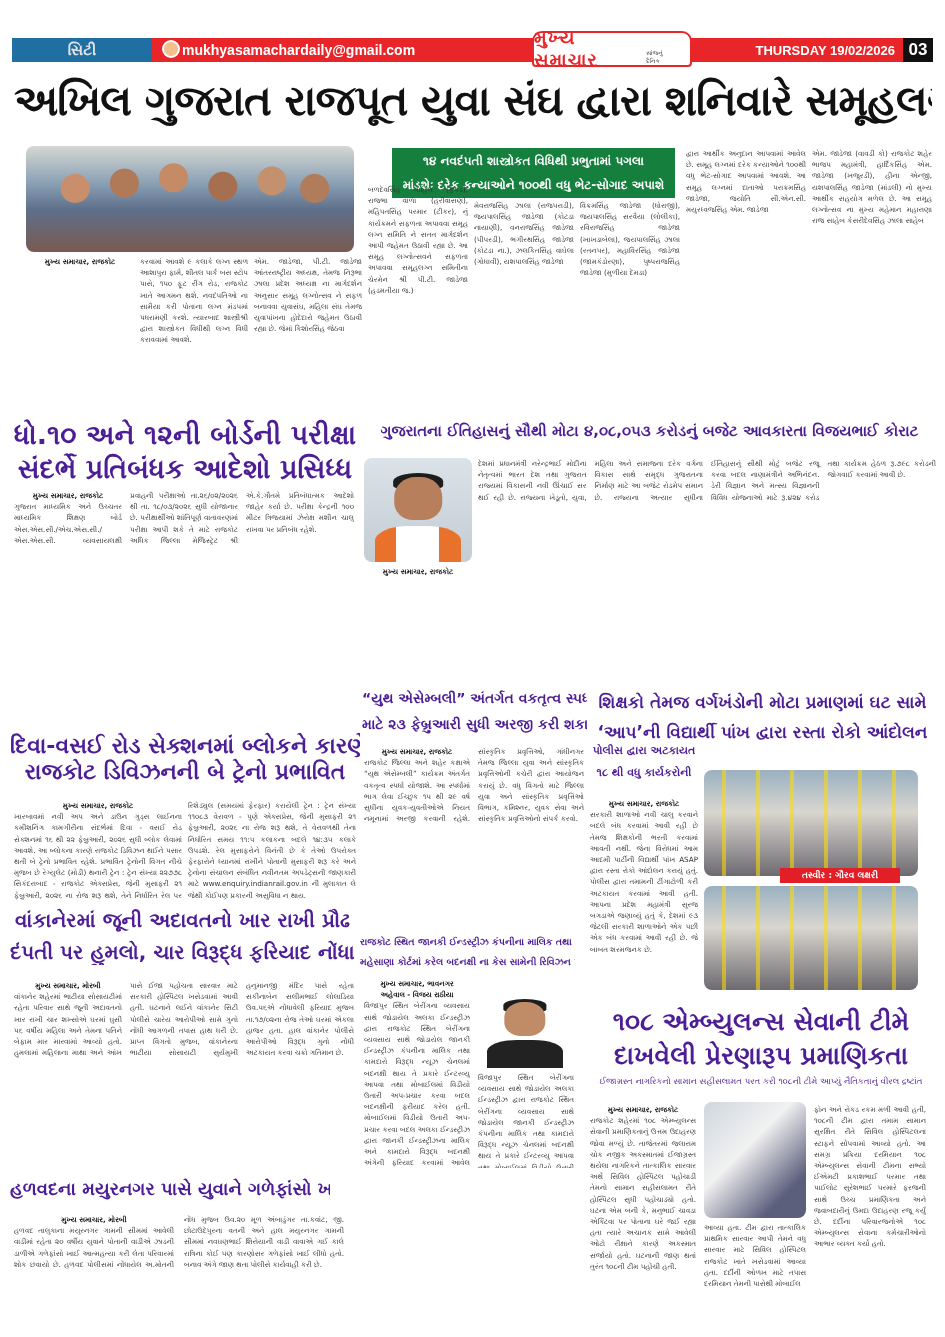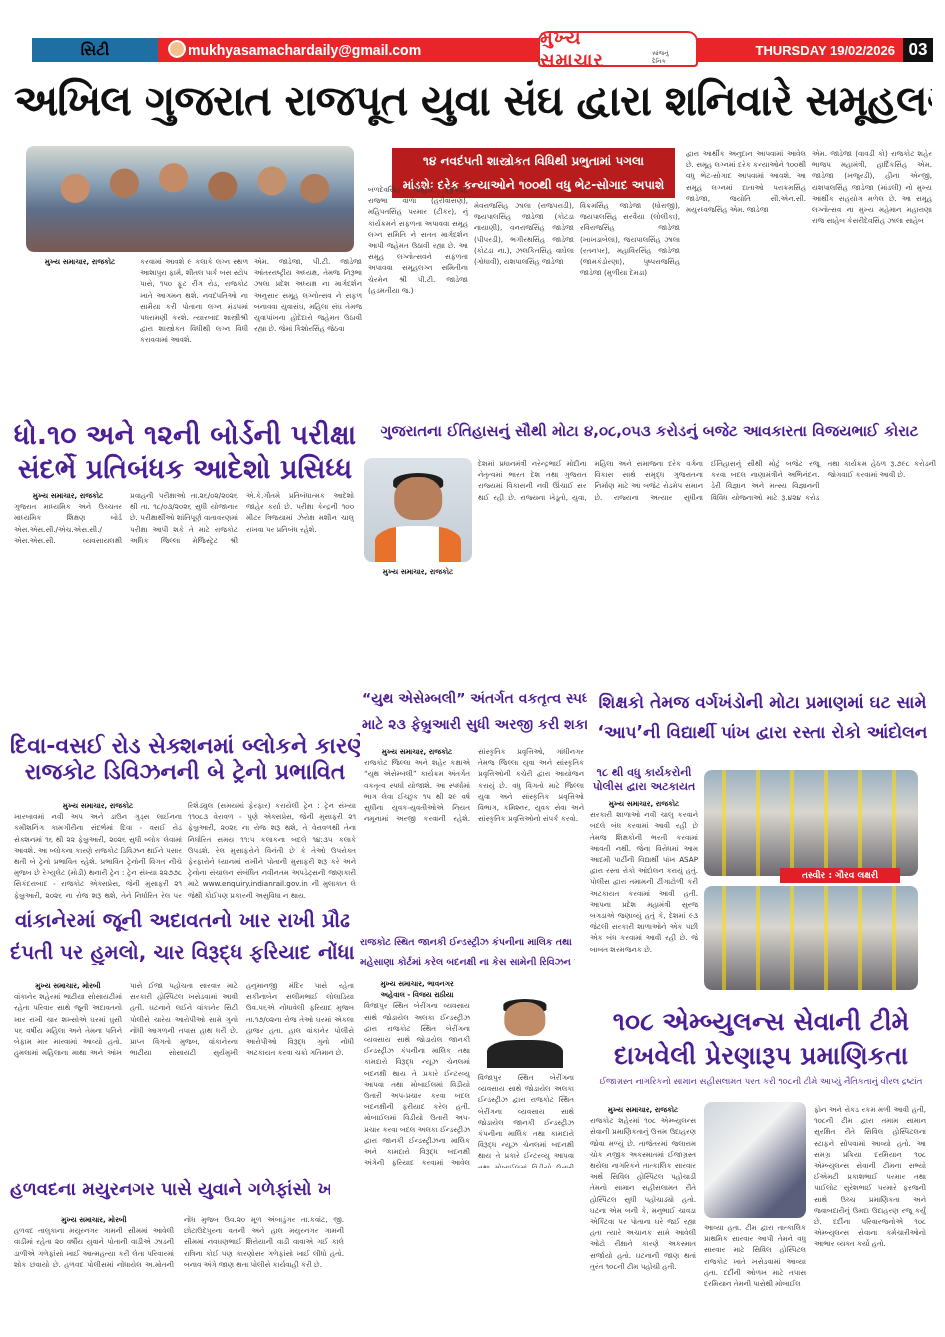--- a/index.html
+++ b/index.html
@@ -1,21 +1,21 @@
 <!DOCTYPE html>
 <html><head>
 <meta charset="utf-8">
 <style>
   * { box-sizing: border-box; margin: 0; padding: 0; }
   html, body { width: 945px; height: 1337px; background: #ffffff; overflow: hidden; }
   body { font-family: "DejaVu Sans", sans-serif; color: #222; position: relative; }
 
   
   .masthead { position: absolute; left: 12px; top: 38px; width: 921px; height: 24px; display: flex; }
-  .mh-section { background: #1f6fa3; color: #000000; width: 126px; display: flex; align-items: center; justify-content: center; font-weight: bold; font-size: 15px; margin-left: 20px; }
+  .mh-section { background: #1f6fa3; color: #e5e5e5; width: 140px; display: flex; align-items: center; justify-content: center; font-weight: bold; font-size: 15px; }
   .mh-red { flex: 1; background: #e8262a; display: flex; align-items: center; position: relative; }
   .mh-email { color: #fff; font-size: 14px; font-weight: bold; padding-left: 30px; font-family: "Liberation Sans", sans-serif; }
   .mh-hand { position: absolute; left: 10px; top: 2px; width: 18px; height: 18px; border-radius: 50%; background: #f3c08b; border: 2px solid #fff; }
   .mh-logo { position: absolute; left: 380px; top: -7px; width: 160px; height: 36px; background: #fff; border: 2px solid #e8262a; border-radius: 10px 10px 4px 4px; display: flex; flex-direction: row; align-items: center; justify-content: center; }
   .mh-logo .name { color: #e8262a; font-size: 18px; font-weight: bold; letter-spacing: 1px; }
   .mh-logo .tag { color: #333; font-size: 6px; align-self: flex-end; margin-right: 12px; }
   .mh-date { position: absolute; right: 8px; color: #fff; font-weight: bold; font-size: 13px; font-family: "Liberation Sans", sans-serif; }
   .mh-page { width: 30px; background: #111; color: #fff; font-weight: bold; font-size: 17px; display: flex; align-items: center; justify-content: center; font-family: "Liberation Sans", sans-serif; }
 
   .main-headline { position: absolute; left: 14px; top: 68px; width: 918px; font-size: 42px; font-weight: bold; line-height: 66px; text-align: center; color: #111; letter-spacing: -1px; white-space: nowrap; overflow: hidden; }
@@ -26,21 +26,21 @@
       radial-gradient(circle at 30% 35%, #b07a59 0 14px, transparent 15px),
       radial-gradient(circle at 45% 30%, #c58a66 0 14px, transparent 15px),
       radial-gradient(circle at 60% 38%, #a66f50 0 14px, transparent 15px),
       radial-gradient(circle at 75% 33%, #c4916f 0 14px, transparent 15px),
       radial-gradient(circle at 88% 40%, #b17c5c 0 14px, transparent 15px),
       linear-gradient(180deg, #d4d8d2 0%, #8aa1b5 35%, #5e6f8a 60%, #7a5a52 100%); }
 
   .col-text { position: absolute; font-size: 7.2px; line-height: 11.2px; color: #333; text-align: justify; overflow: hidden; }
   .dateline { font-weight: bold; color: #111; display: block; text-align: center; }
 
-  .red-banner { position: absolute; left: 392px; top: 148px; width: 283px; height: 50px; background: #b91c1c; color: #fff; font-weight: bold; font-size: 12px; line-height: 24px; text-align: center; padding-top: 1px; }
+  .red-banner { position: absolute; left: 392px; top: 148px; width: 283px; height: 50px; background: #15803d; color: #fff; font-weight: bold; font-size: 12px; line-height: 24px; text-align: center; padding-top: 1px; }
 
   .hl { position: absolute; font-weight: bold; color: #4c1d95; text-align: center; line-height: 1.25; white-space: nowrap; overflow: hidden; }
   .hl-xl { font-size: 27px; }
   .hl-l { font-size: 22px; }
   .hl-m { font-size: 19px; }
   .hl-s { font-size: 13px; }
   .hl-xs { font-size: 11px; }
 
   .person { background: linear-gradient(180deg, #dbe2e8 0%, #c4ccd4 100%); }
   .person .head { position: absolute; left: 50%; top: 18%; width: 44%; height: 42%; transform: translateX(-50%); background: #b77f5c; border-radius: 45% 45% 40% 40%; }
@@ -130,21 +130,21 @@
 <div class="hl hl-m" style="left:362px;top:690px;width:225px;font-size:14px;">“યુથ એસેમ્બલી” અંતર્ગત વકતૃત્વ સ્પર્ધા</div>
 <div class="hl hl-m" style="left:362px;top:716px;width:225px;font-size:14px;">માટે ૨૩ ફેબ્રુઆરી સુધી અરજી કરી શકાશે</div>
 <div class="col-text" style="left:364px;top:746px;width:220px;height:180px;column-count:2;column-gap:8px;">
   <span class="dateline">મુખ્ય સમાચાર, રાજકોટ</span>
   <span>રાજકોટ જિલ્લા અને શહેર કક્ષાએ “યુથ એસેમ્બલી” કાર્યક્રમ અંતર્ગત વકતૃત્વ સ્પર્ધા યોજાશે. આ સ્પર્ધામાં ભાગ લેવા ઈચ્છુક ૧૫ થી ૨૯ વર્ષ સુધીના યુવક-યુવતીઓએ નિયત નમૂનામાં અરજી કરવાની રહેશે. સાંસ્કૃતિક પ્રવૃત્તિઓ, ગાંધીનગર તેમજ જિલ્લા યુવા અને સાંસ્કૃતિક પ્રવૃત્તિઓની કચેરી દ્વારા આયોજન કરાયું છે. વધુ વિગતો માટે જિલ્લા યુવા અને સાંસ્કૃતિક પ્રવૃત્તિઓ વિભાગ, કમિશ્નર, યુવક સેવા અને સાંસ્કૃતિક પ્રવૃત્તિઓનો સંપર્ક કરવો.</span>
 </div>
 
 <div class="hl hl-l" style="left:590px;top:692px;width:345px;font-size:17px;">શિક્ષકો તેમજ વર્ગખંડોની મોટા પ્રમાણમાં ઘટ સામે</div>
 <div class="hl hl-l" style="left:590px;top:722px;width:345px;font-size:17px;">‘આપ’ની વિદ્યાર્થી પાંખ દ્વારા રસ્તા રોકો આંદોલન</div>
 <div class="hl hl-xs" style="left:590px;top:766px;width:108px;">૧૮ થી વધુ કાર્યકરોની</div>
-<div class="hl hl-xs" style="left:590px;top:780px;width:108px;">પોલીસ દ્વારા અટકાયત</div>
+<div class="hl hl-xs" style="left:590px;top:744px;width:108px;">પોલીસ દ્વારા અટકાયત</div>
 <div class="col-text" style="left:590px;top:798px;width:108px;height:196px;">
   <span class="dateline">મુખ્ય સમાચાર, રાજકોટ</span>
   <span>સરકારી શાળાઓ નવી ચાલુ કરવાને બદલે બંધ કરવામાં આવી રહી છે તેમજ શિક્ષકોની ભરતી કરવામાં આવતી નથી. જેના વિરોધમાં આમ આદમી પાર્ટીની વિદ્યાર્થી પાંખ ASAP દ્વારા રસ્તા રોકો આંદોલન કરાયું હતું. પોલીસ દ્વારા તમામની ટીંગાટોળી કરી અટકાયત કરવામાં આવી હતી. આપના પ્રદેશ મહામંત્રી સુરજ બગડાએ જણાવ્યું હતું કે, દેશમાં ૯૩ જેટલી સરકારી શાળાઓને એક પછી એક બંધ કરવામાં આવી રહી છે. જે બાબત શરમજનક છે.</span>
 </div>
 <div class="photo protest" style="left:704px;top:770px;width:214px;height:106px;"></div>
 <span class="caption-tag" style="left:780px;top:868px;">તસ્વીર : ગૌરવ લક્ષરી</span>
 <div class="photo protest" style="left:704px;top:886px;width:214px;height:104px;"></div>
 
 <div class="hl hl-l" style="left:10px;top:726px;width:350px;margin-top:6px;">દિવા-વસઈ રોડ સેક્શનમાં બ્લોકને કારણે</div>
 <div class="hl hl-l" style="left:10px;top:758px;width:350px;">રાજકોટ ડિવિઝનની બે ટ્રેનો પ્રભાવિત</div>

